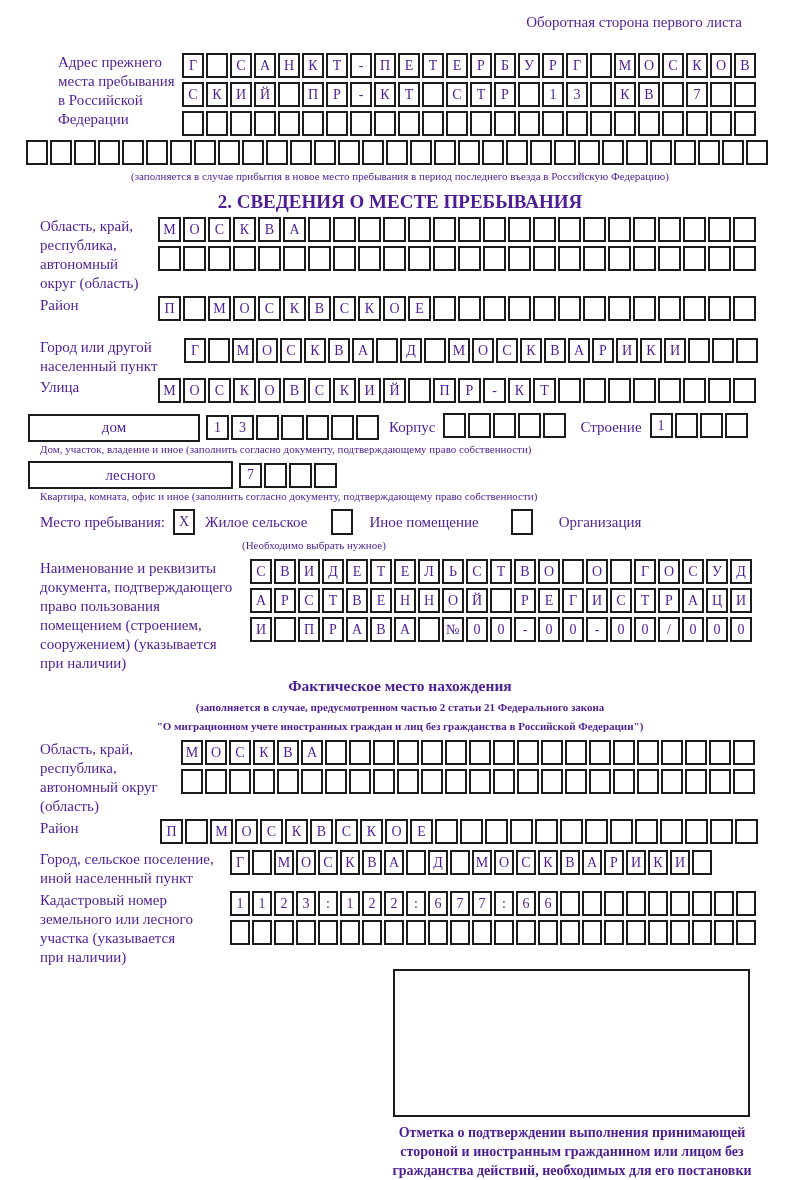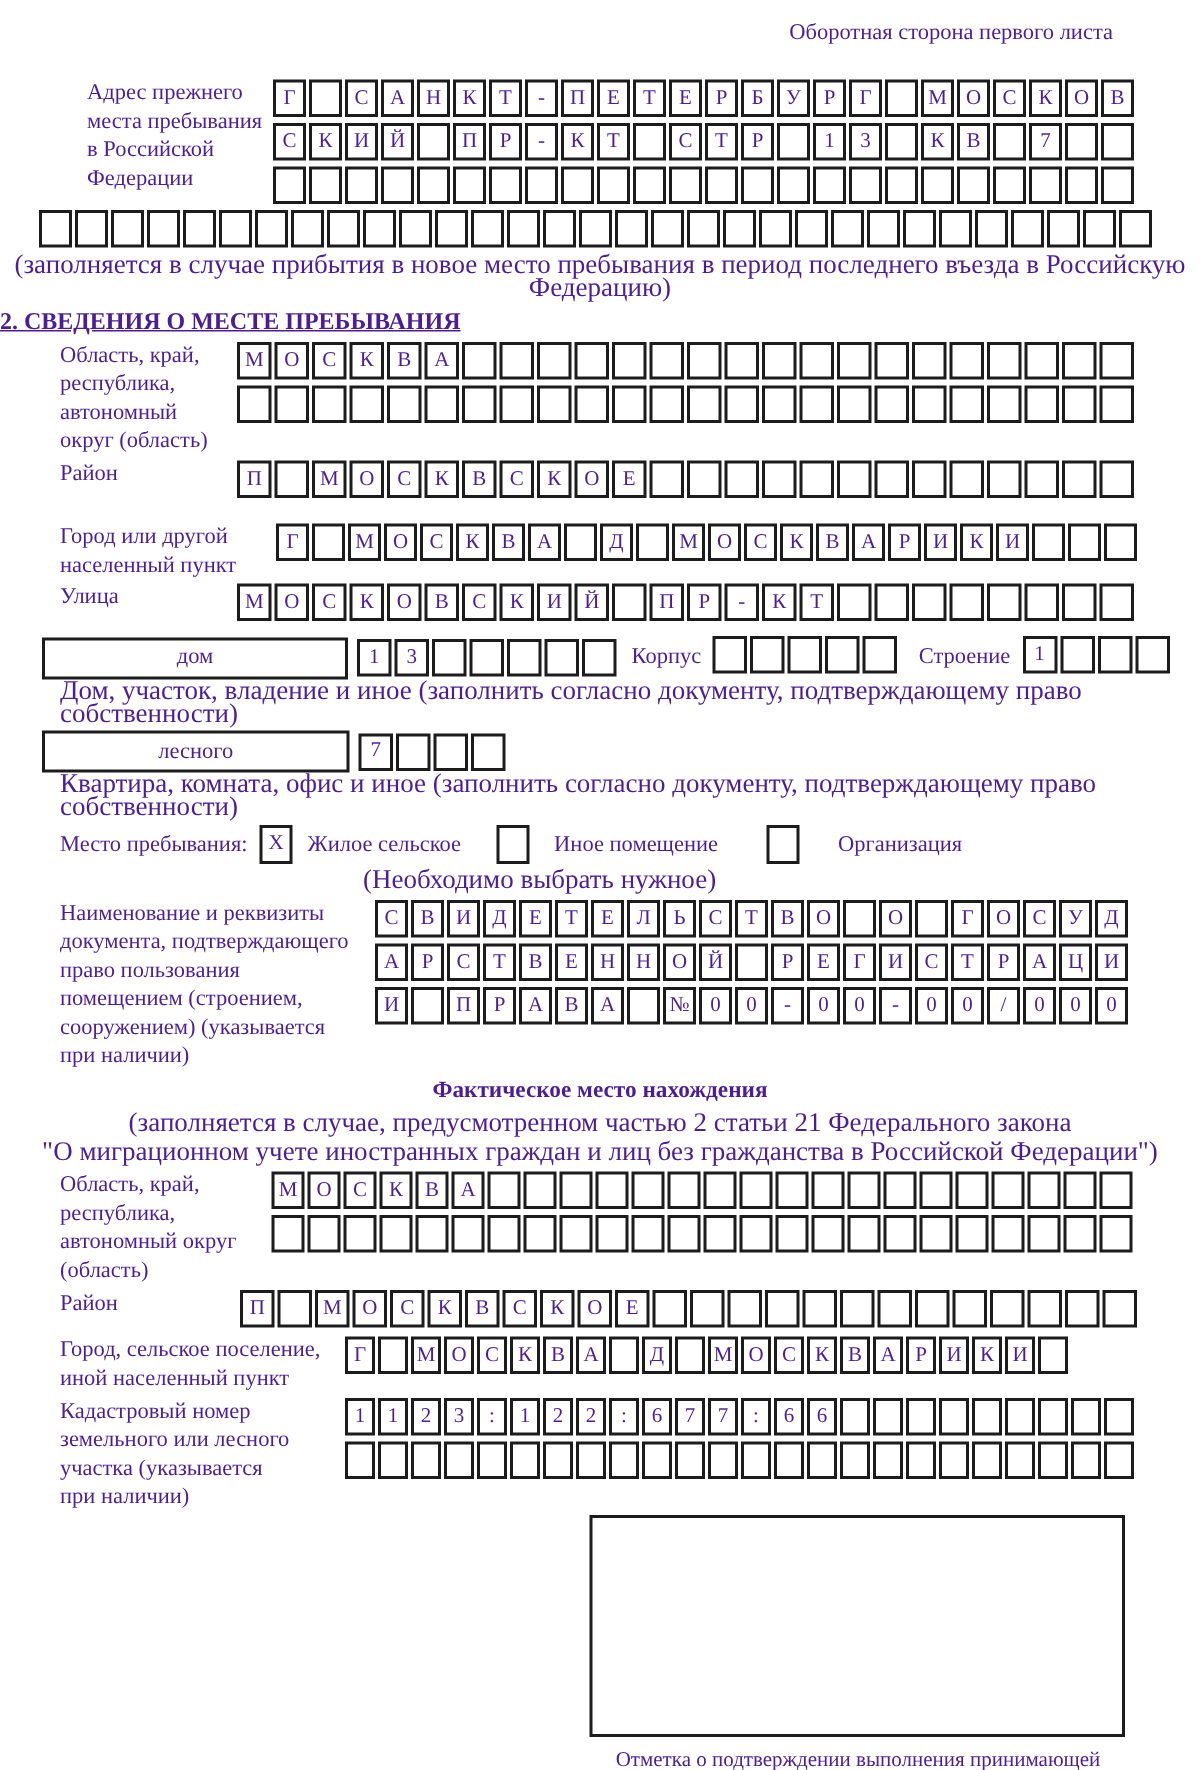--- a/index.html
+++ b/index.html
@@ -9,25 +9,25 @@
   .frow{display:flex;align-items:flex-start;}
   .flabel{font-size:15px;line-height:19px;white-space:pre-line;flex:none;}
   .cellrows{flex:none;}
   .cells{display:flex;gap:2px;margin-bottom:4px;}
   .cell{box-sizing:border-box;flex:none;width:22px;height:25px;border:2px solid #1c1c1c;
         display:flex;align-items:center;justify-content:center;font-size:14px;line-height:1;background:#fff;}
   .p25 .cell{width:23px;}
   .p22 .cell{width:20px;}
   .widebox{box-sizing:border-box;border:2px solid #1c1c1c;height:28px;flex:none;
            display:flex;align-items:center;justify-content:center;font-size:15px;background:#fff;}
-  .note{font-size:18px;line-height:15px;}
+  .note{font-size:11px;line-height:15px;}
   .center{text-align:center;}
-  .title{font-weight:bold;font-size:16px;text-align:left;text-decoration:underline;}
+  .title{font-weight:bold;font-size:19px;text-align:center;}
   .subtitle{font-weight:bold;font-size:15.5px;text-align:center;}
-  .prelines{white-space:pre-line;}
+  .prelines{white-space:pre-line;font-weight:bold;}
   .cb{box-sizing:border-box;flex:none;width:22px;height:26px;border:2px solid #1c1c1c;
       display:flex;align-items:center;justify-content:center;font-size:14px;background:#fff;}
   .stayrow{display:flex;align-items:center;font-size:15px;}
   .stamp{box-sizing:border-box;border:2px solid #1c1c1c;background:#fff;}
 </style>
 </head>
 <body>
 
 <div class="page">
 
@@ -302,21 +302,21 @@
         <div class="cell"></div>
         <div class="cell"></div>
         <div class="cell"></div>
         <div class="cell"></div>
         <div class="cell"></div>
         <div class="cell"></div>
       </div>
   </div>
 
   <div class="frow" style="margin:6px 0 0 28px;align-items:center">
-    <div class="widebox" style="width:204px">дом</div>
+    <div class="widebox" style="width:172px">дом</div>
     <div class="cells p25" style="margin:0 0 0 6px">
         <div class="cell">1</div>
         <div class="cell">3</div>
         <div class="cell"></div>
         <div class="cell"></div>
         <div class="cell"></div>
         <div class="cell"></div>
         <div class="cell"></div>
       </div>
     <div class="flabel" style="margin:0 8px 0 10px">Корпус</div>

